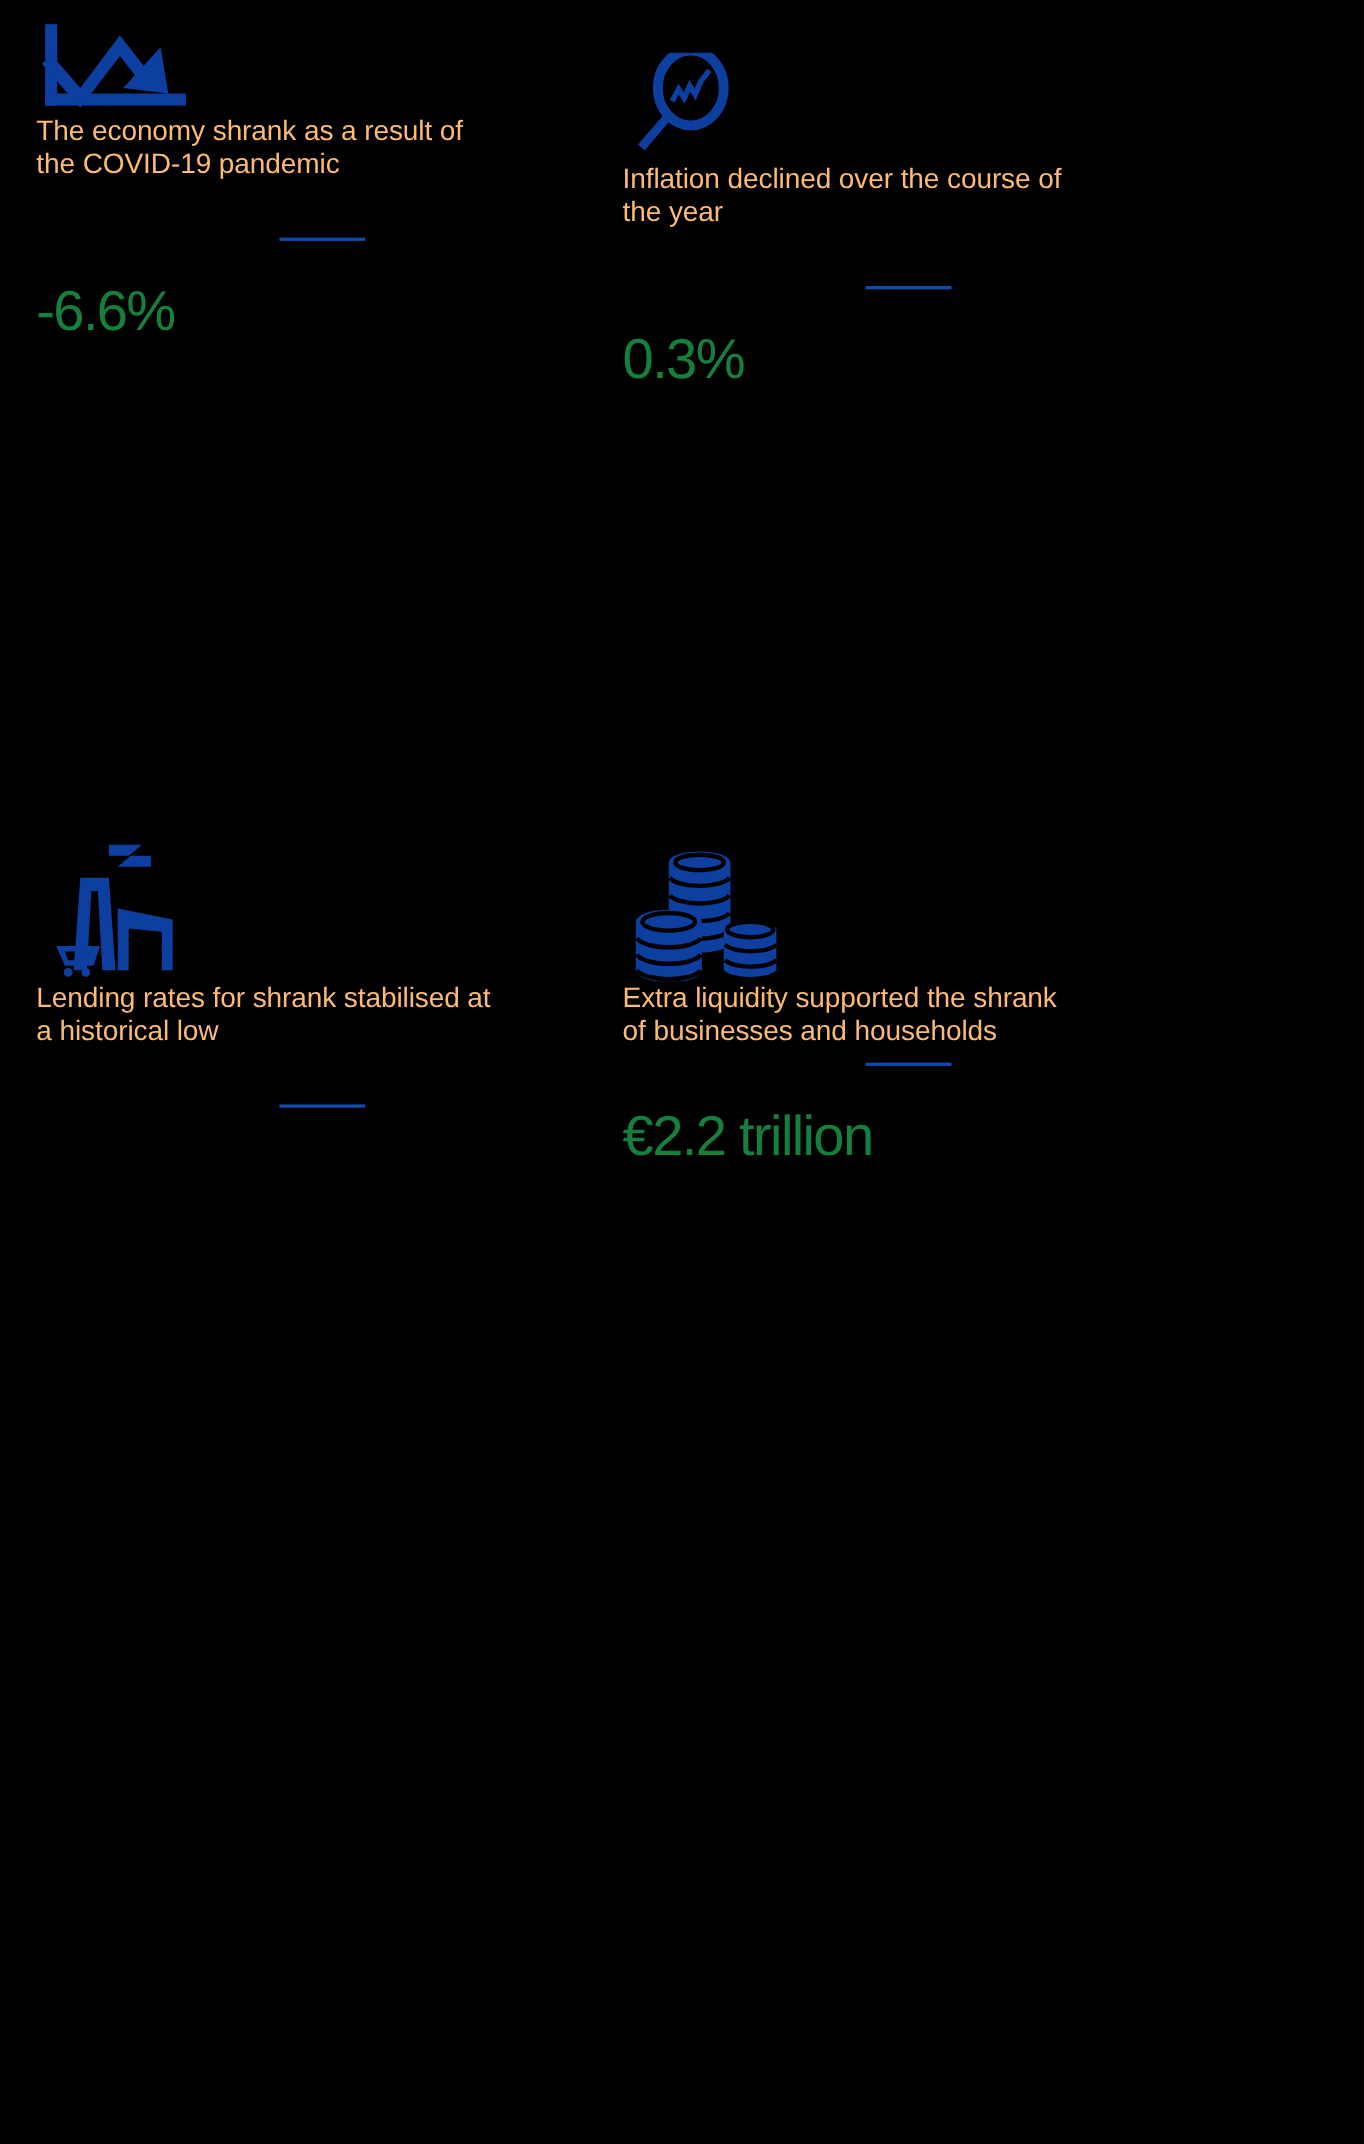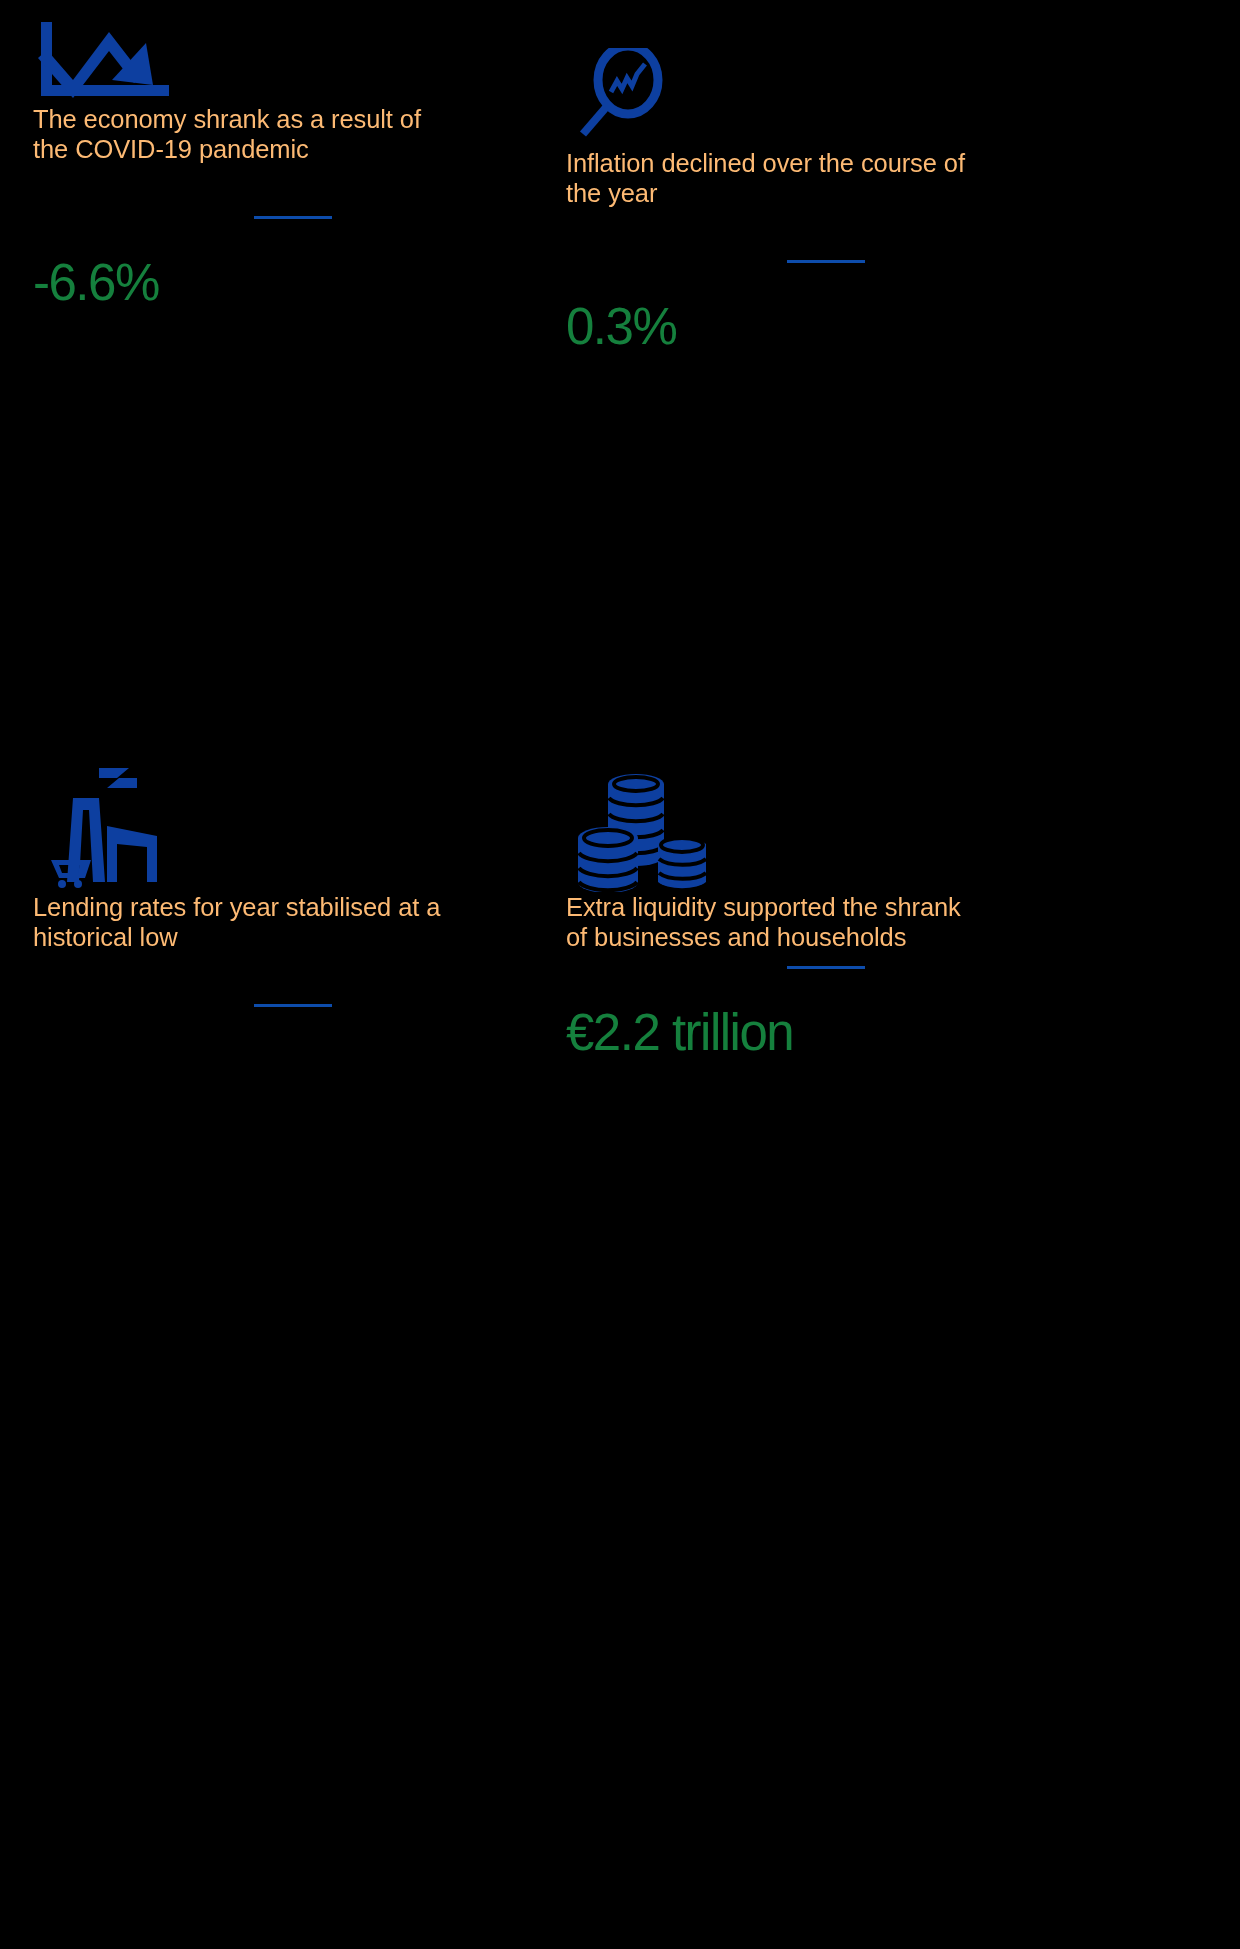--- a/index.html
+++ b/index.html
@@ -146,21 +146,21 @@
           <rect x="88" y="101" width="10" height="10" fill="#000"></rect>
           <rect x="104" y="101" width="10" height="10" fill="#000"></rect>
 
           <path d="M18 96 L58 96 L52 114 L26 114 Z M26 101 L47 101 L45 109 L29 109 Z" fill-rule="evenodd"></path>
 
           <circle cx="29" cy="120" r="4"></circle>
           <circle cx="45" cy="120" r="4"></circle>
         </g>
       </svg>
     </div>
-    <p class="card-title">Lending rates for year stabilised at a historical low</p>
+    <p class="card-title">Lending rates for shrank stabilised at a historical low</p>
     <hr class="card-divider">
   </div>
 
   <div class="stat-card card-pos-3">
     <div class="card-icon">
       <svg width="140" height="128" viewBox="0 0 140 128" aria-hidden="true">
         <g fill="#0d3fa0">
 
           <path d="M42 20 a28 10 0 0 1 56 0 L98 92 a28 10 0 0 1 -56 0 Z"></path>
           <g fill="none" stroke="#000" stroke-width="4">

